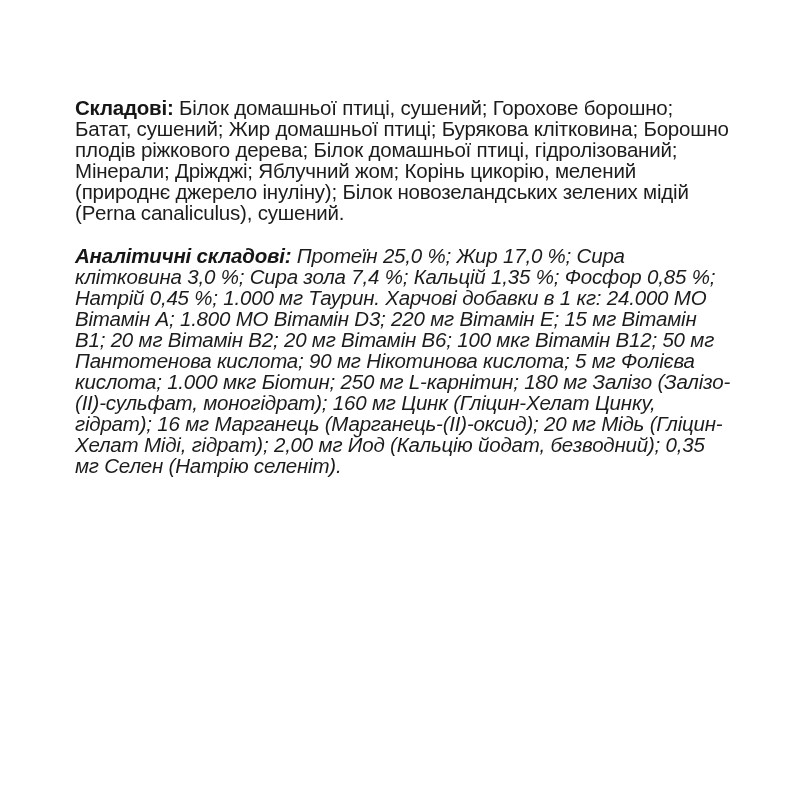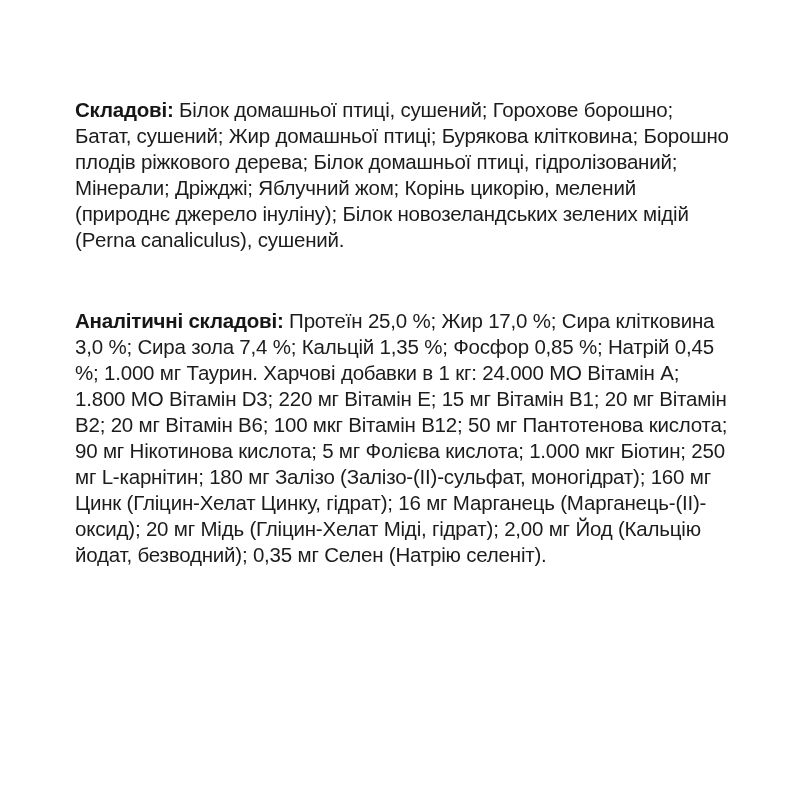--- a/index.html
+++ b/index.html
@@ -15,29 +15,30 @@
     overflow: hidden;
     font-family: "Liberation Sans", "DejaVu Sans", sans-serif;
   }
   .text-block {
     position: absolute;
     left: 75px;
     top: 97px;
     width: 655px;
     color: #1c1c1c;
     font-size: 20.5px;
-    line-height: 26px;
+    line-height: 21px;
     letter-spacing: -0.2px;
     text-align: left;
   }
   .paragraph {
     margin: 0 0 0 0;
   }
   .paragraph + .paragraph {
-    margin-top: 55px;
+    margin-top: 22px;
+    font-style: italic;
   }
   .paragraph .label {
     font-weight: 700;
     color: #161616;
   }
   .paragraph .body {
     font-weight: 400;
   }
 </style>
 </head>

